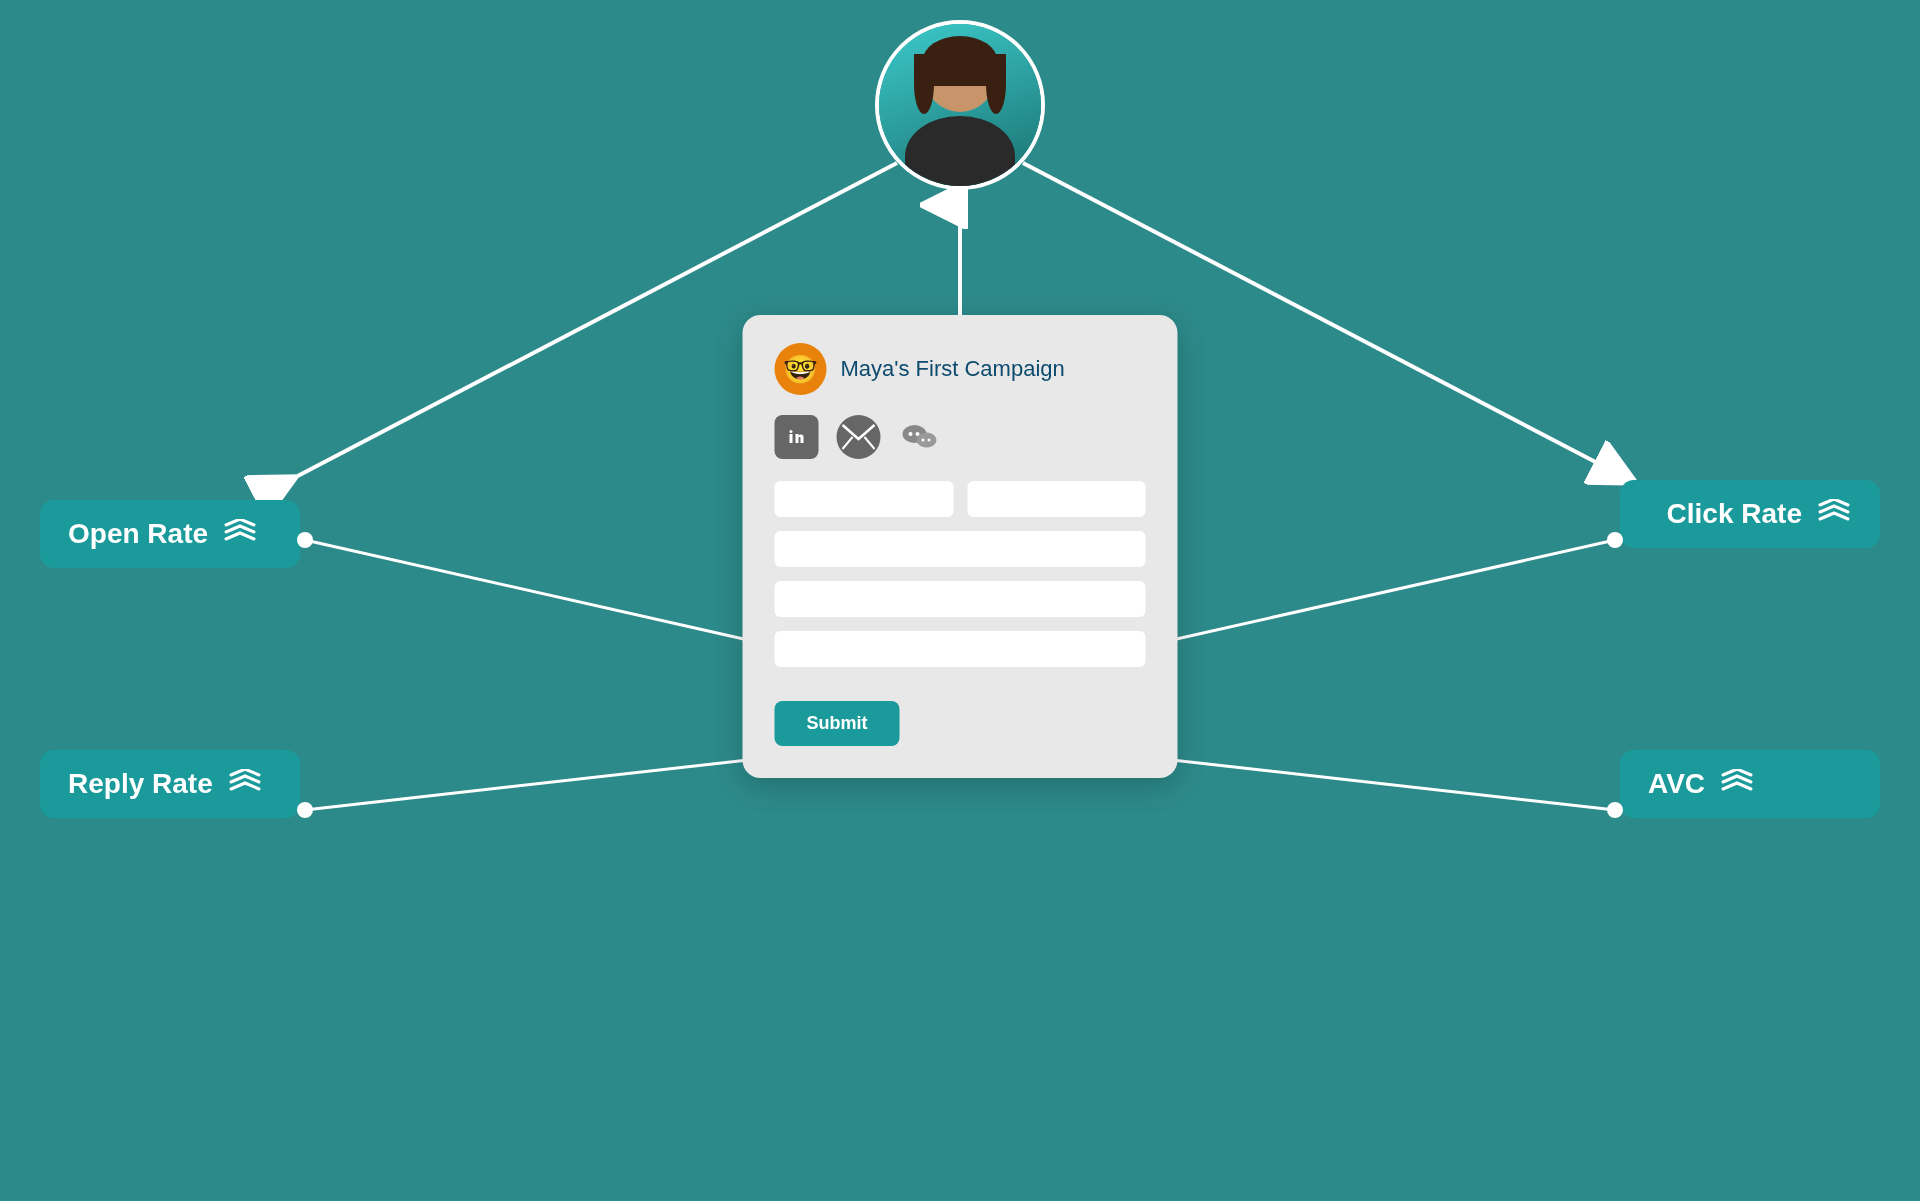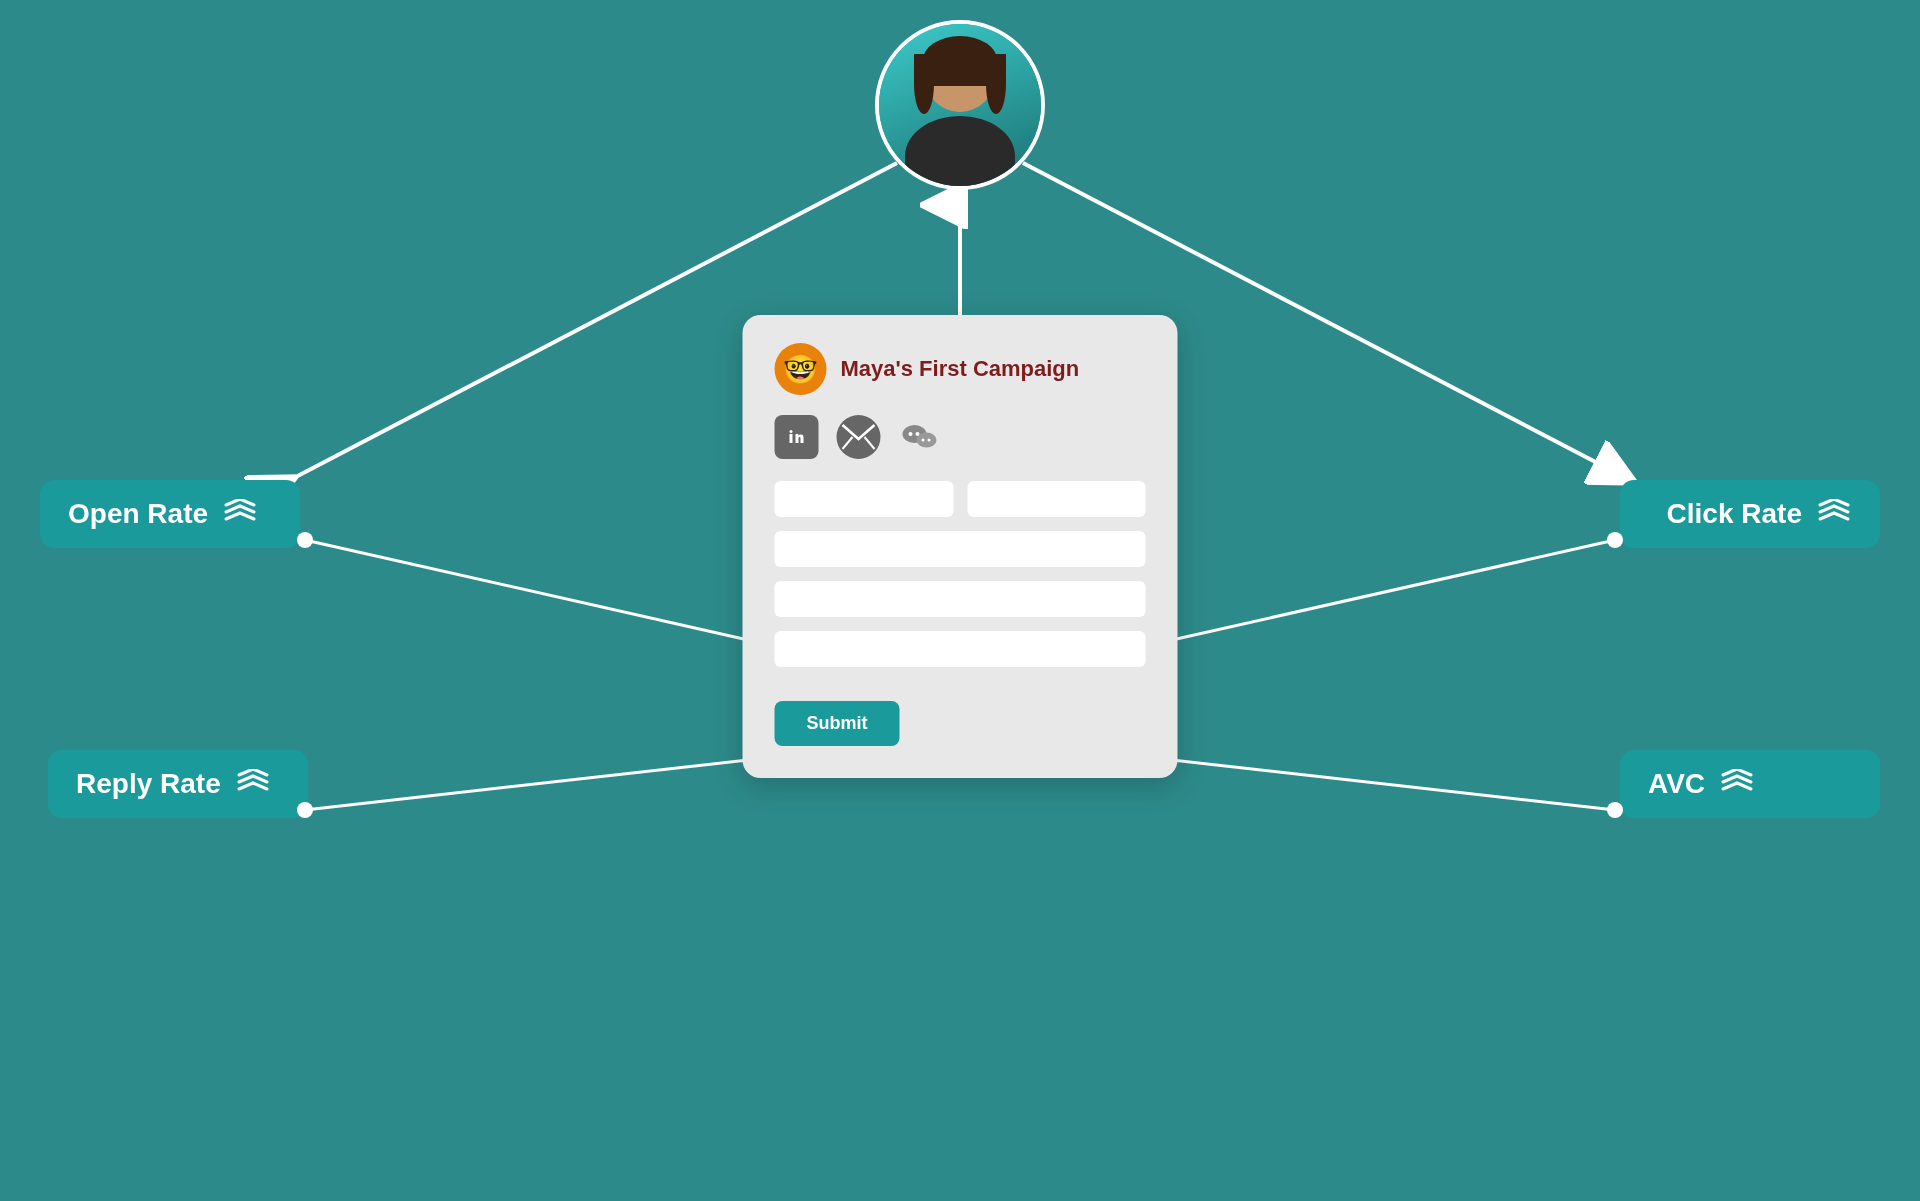--- a/index.html
+++ b/index.html
@@ -135,22 +135,22 @@
       background: #e8820a;
       display: flex;
       align-items: center;
       justify-content: center;
       font-size: 28px;
       flex-shrink: 0;
     }
 
     .card-title {
       font-size: 22px;
-      font-weight: 700;
-      color: #7f1d1d;
+      font-weight: 400;
+      color: #0c4a6e;
     }
 
     .card-icons {
       display: flex;
       gap: 18px;
       margin-bottom: 22px;
     }
 
     .social-icon {
       width: 44px;
@@ -229,22 +229,22 @@
     
     .connector-dot {
       position: absolute;
       width: 16px;
       height: 16px;
       background: white;
       border-radius: 50%;
     }
 
     
-    .box-open-rate { top: 480px; left: 40px; }
-    .box-reply-rate { top: 750px; left: 48px; }
+    .box-open-rate { top: 500px; left: 40px; }
+    .box-reply-rate { top: 750px; left: 40px; }
     .box-click-rate { top: 480px; right: 40px; justify-content: flex-end; }
     .box-avc { top: 750px; right: 40px; }
 
   </style>
 </head>
 <body>
 
 <div class="diagram-container">
 
   <svg class="lines-svg" viewBox="0 0 1920 1201">

